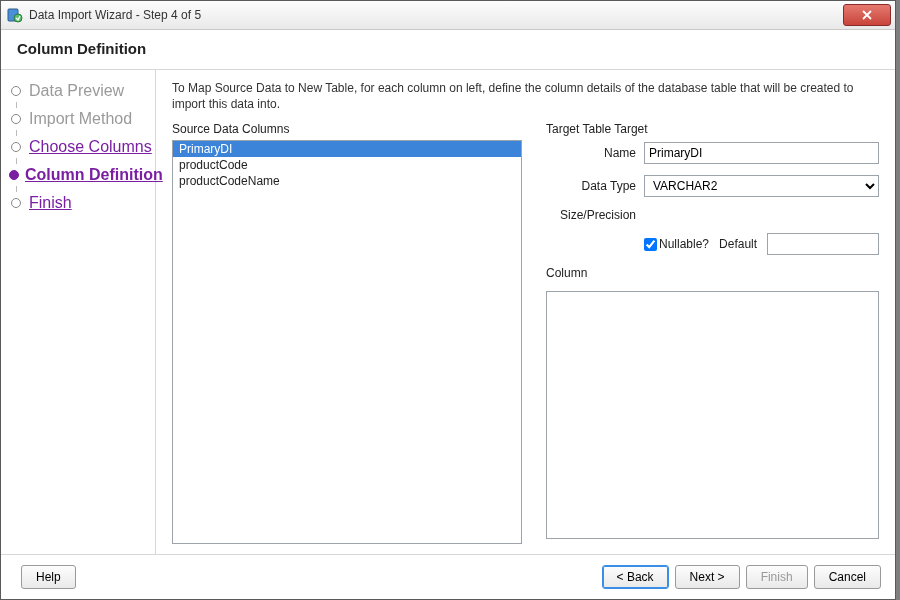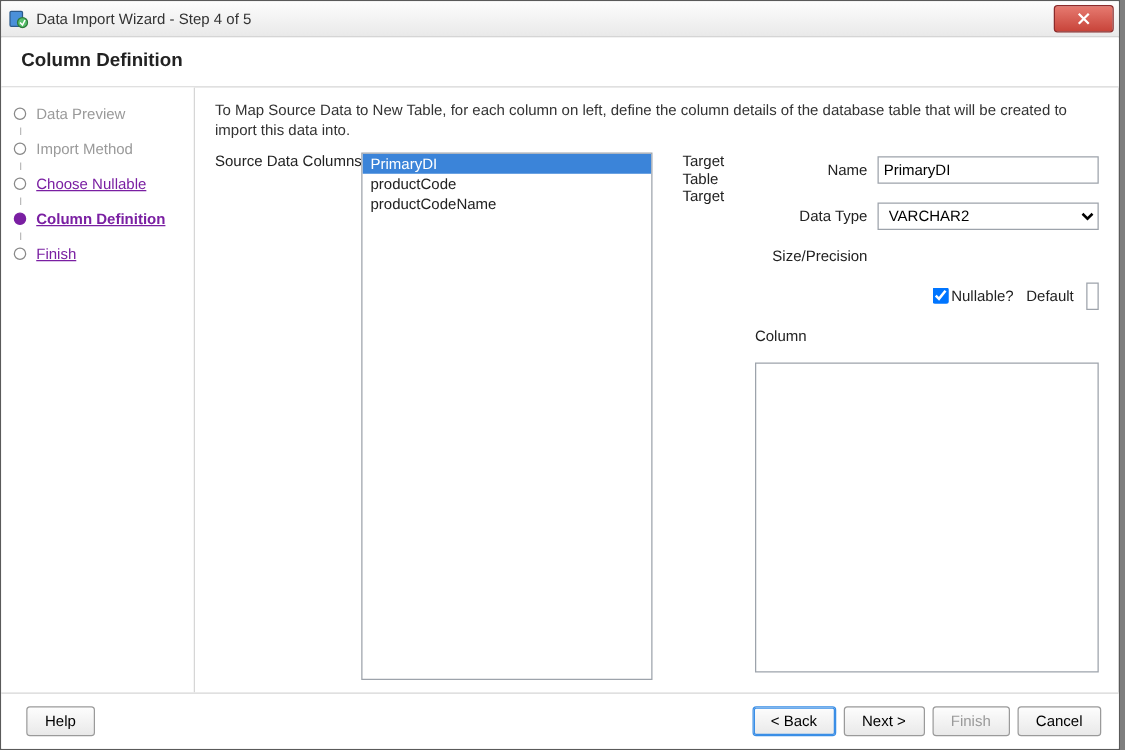--- a/index.html
+++ b/index.html
@@ -9,34 +9,34 @@
   .titlebar .app-icon{width:16px;height:16px;margin-right:6px;display:inline-flex;align-items:center;justify-content:center;}
   .titlebar .title{flex:1;color:#333;}
   .close-btn{width:46px;height:20px;margin-right:4px;border:1px solid #8b2a2a;border-radius:3px;background:linear-gradient(#e67a70,#c8443a);display:flex;align-items:center;justify-content:center;color:#fff;font-weight:bold;cursor:pointer;}
   .close-btn svg{display:block;}
   
   .header{padding:10px 16px 12px 16px;border-bottom:1px solid #d6d6d6;background:#fff;}
   .header h1{margin:0;font-size:15px;font-weight:700;color:#222;}
   
   .body{flex:1;display:flex;min-height:0;}
   .sidebar{width:155px;border-right:1px solid #d6d6d6;background:#fff;padding:10px 0 10px 0;box-sizing:border-box;}
-  .step{display:flex;align-items:center;height:22px;padding-left:8px;font-size:12px;white-space:nowrap;}
+  .step{display:flex;align-items:center;height:22px;padding-left:8px;font-size:16px;white-space:nowrap;}
   .step .node{width:14px;display:flex;justify-content:center;margin-right:6px;}
   .step .dot{width:8px;height:8px;border-radius:50%;border:1px solid #888;background:#fff;}
   .step.done .label{color:#9a9a9a;}
   .step.link .label{color:#7a1fa2;text-decoration:underline;cursor:pointer;}
   .step.current .label{color:#7a1fa2;font-weight:700;text-decoration:underline;cursor:pointer;}
   .step.current .dot{background:#7a1fa2;border-color:#7a1fa2;}
   .connector{width:14px;height:6px;margin-left:8px;display:flex;justify-content:center;}
   .connector .line{width:1px;height:100%;background:#bbb;}
   
   .main{flex:1;padding:10px 16px 10px 16px;display:flex;flex-direction:column;min-width:0;}
   .instructions{color:#333;line-height:1.35;margin-bottom:10px;}
   .panels{flex:1;display:flex;gap:24px;min-height:0;}
-  .panel{display:flex;flex-direction:row;min-height:0;}
+  .panel{display:flex;flex-direction:column;min-height:0;}
   .panel.left{flex:0 0 350px;}
   .panel.right{flex:1;}
   .group-label{margin-bottom:4px;}
   .listbox{flex:1;border:1px solid #9da3ab;background:#fff;overflow-y:scroll;min-height:0;}
   .listitem{padding:1px 6px;cursor:default;}
   .listitem.selected{background:#3b84d9;color:#fff;}
   
   .formgrid{display:grid;grid-template-columns:90px 1fr;column-gap:8px;row-gap:8px;align-items:center;}
   .formgrid label{justify-self:end;white-space:nowrap;}
   input[type=text], select, textarea{font:inherit;border:1px solid #9da3ab;background:#fff;padding:2px 4px;box-sizing:border-box;width:100%;height:22px;}
@@ -102,21 +102,21 @@
           </span>
         <span class="label">Import Method</span>
       </div>
       <div class="connector">
           <span class="line"></span>
         </div>
       <div class="step link">
         <span class="node">
             <span class="dot"></span>
           </span>
-        <span class="label">Choose Nullable</span>
+        <span class="label">Choose Columns</span>
       </div>
       <div class="connector">
           <span class="line"></span>
         </div>
       <div class="step current">
         <span class="node">
             <span class="dot"></span>
           </span>
         <span class="label">Column Definition</span>
       </div>
@@ -154,21 +154,21 @@
 
             <label>Data Type</label>
             <select>
               <option>VARCHAR2</option>
             </select>
 
             <label>Size/Precision</label>
 
             <span></span>
             <div class="nullable-row">
-              <label style="display:flex;align-items:center;margin-left:44px;">
+              <label style="display:flex;align-items:center;">
                 <input type="checkbox" checked="" style="">
                 <span>Nullable?</span>
               </label>
               <span>Default</span>
               <input type="text" style="flex: 1 1 0%;" value="">
             </div>
 
             <div class="comment-label">Column</div>
             <div class="comment-box">
               <textarea style=""></textarea>

